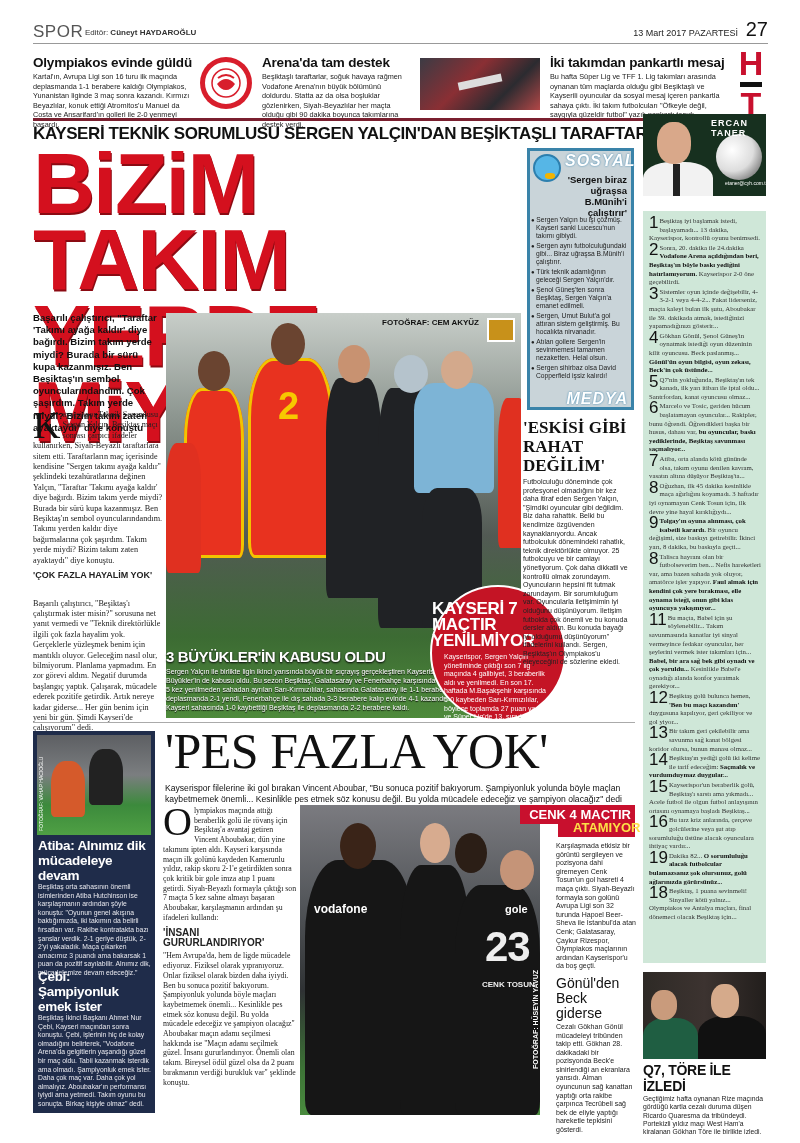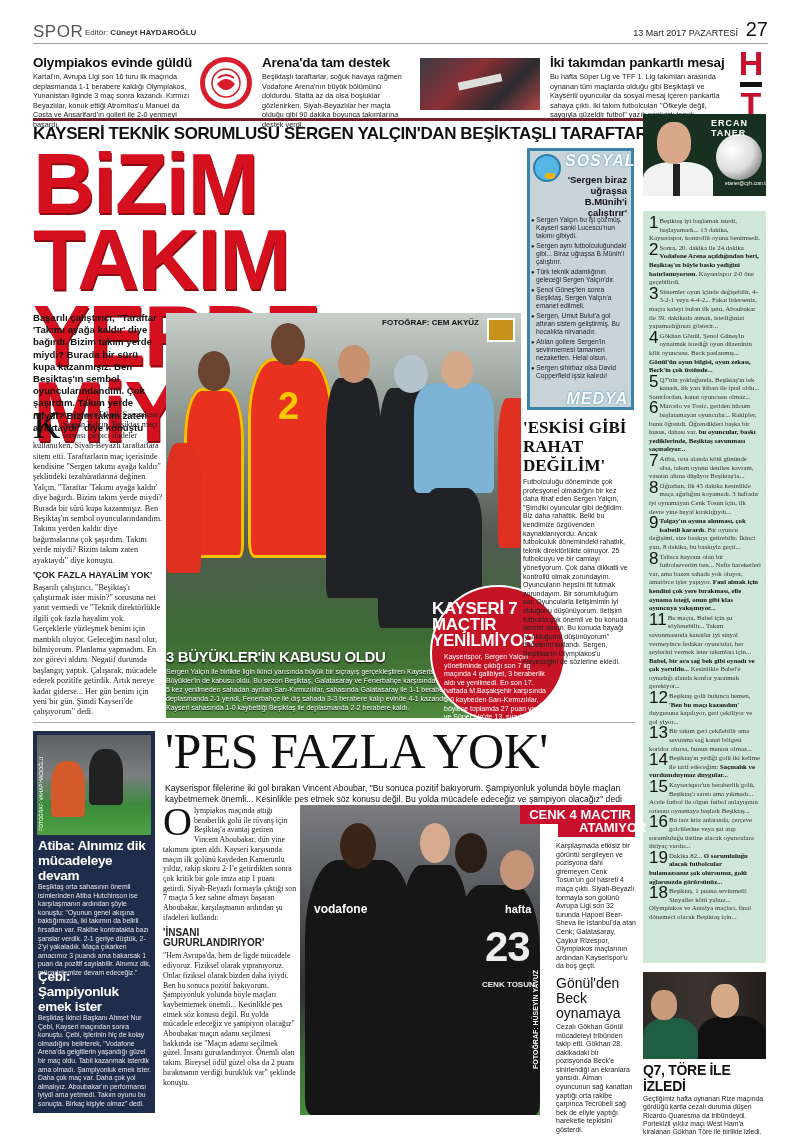--- a/index.html
+++ b/index.html
@@ -30,21 +30,21 @@
 #ht .t{position:absolute;left:3px;top:40px;width:26px;height:32px;color:#c8102e;font-weight:bold;font-size:34px;line-height:32px;text-align:center}
 
 
 #kicker{left:33px;top:124px;font-size:17px;font-weight:bold;color:#111;letter-spacing:-0.4px;white-space:nowrap}
 #bigtitle{left:33px;top:145px;width:495px;color:#d4101e;font-weight:bold;font-size:86px;line-height:76px;letter-spacing:-2px;text-shadow:1px 2px 0 #8b0a12}
 
 
 #lead{left:33px;top:312px;width:130px;font-size:9.6px;font-weight:bold;line-height:12.2px;color:#111}
 #leftbody{left:33px;top:410px;width:130px;font-size:8.2px;line-height:10.4px;color:#222}
 #leftbody .drop{float:left;font-size:38px;line-height:30px;margin-right:2px;color:#111}
-#leftbody h4{font-size:9px;font-weight:bold;margin:4px 0 2px}
+#leftbody h4{font-size:9px;font-weight:bold;margin:4px 0 18px}
 
 
 #photo1{left:166px;top:313px;width:355px;height:405px;background:linear-gradient(180deg,#c8cec9 0%,#8e9791 25%,#525a54 55%,#3c6b33 80%,#4e8a3b 100%);overflow:hidden}
 .jersey{position:absolute;background:#e03020;border-radius:30% 30% 8% 8%}
 .jersey.y{background:#e8321f;box-shadow:inset 0 0 0 3px #f2c300}
 .coach{position:absolute;background:#7db4d6;border-radius:25% 25% 6% 6%}
 .dark{position:absolute;background:#202225;border-radius:25% 25% 6% 6%}
 .head{position:absolute;border-radius:50%;background:#6a4430}
 #photo1 .credit{position:absolute;right:42px;top:5px;font-size:8px;font-weight:bold;color:#111}
 #photo1 .gold{position:absolute;right:6px;top:5px;width:28px;height:24px;background:#c8911a;border:2px solid #fff}
@@ -123,21 +123,21 @@
 
 
 #photo2{left:300px;top:805px;width:240px;height:310px;background:linear-gradient(180deg,#7b7b80 0%,#55585c 30%,#2f3234 60%,#3d7336 85%,#4a8c3f 100%);overflow:hidden}
 #photo2 .pl{position:absolute;background:#161616;border-radius:30% 30% 6% 6%}
 #photo2 .hd{position:absolute;border-radius:50%}
 #photo2 .num{position:absolute;color:#eee;font-weight:bold}
 #photo2 .credit{position:absolute;right:1px;top:165px;font-size:7px;font-weight:bold;color:#fff;writing-mode:vertical-rl;transform:rotate(180deg)}
 
 
 #cenk-badge{left:520px;top:805px;width:115px;background:#c8102e;color:#fff;text-align:right;padding:2px 4px;font-size:13px;line-height:15px;font-weight:bold}
-#cenk-badge2{left:558px;top:820px;width:77px;background:#c8102e;color:#ffffff;text-align:right;padding:0 21px 2px;font-size:13px;line-height:15px;font-weight:bold}
+#cenk-badge2{left:558px;top:820px;width:77px;background:#c8102e;color:#fde047;text-align:right;padding:0 15px 2px;font-size:13px;line-height:15px;font-weight:bold}
 #cenk{left:556px;top:842px;width:80px;font-size:7px;line-height:8.6px;color:#222}
 #cenk h4{font-size:14px;line-height:15px;font-weight:normal;color:#111;margin:5px 0 2px}
 </style>
 </head>
 <body>
 
 <div id="hdr" class="abs">
   <span class="spor">SPOR</span>
   <span class="editor"><span>Editör:</span> <b>Cüneyt HAYDAROĞLU</b></span>
   <span class="date">13 Mart 2017 PAZARTESİ</span>
@@ -307,25 +307,25 @@
 
 <div id="photo2" class="abs">
   <div class="pl" style="left:5px;top:55px;width:110px;height:255px"></div>
   <div class="hd" style="left:40px;top:18px;width:36px;height:46px;background:#3a2418"></div>
   <div style="position:absolute;left:14px;top:97px;font-size:12px;font-weight:bold;color:#fff">vodafone</div>
   <div class="pl" style="left:100px;top:60px;width:70px;height:250px"></div>
   <div class="hd" style="left:120px;top:18px;width:30px;height:40px;background:#d7ab8f"></div>
   <div class="pl" style="left:155px;top:80px;width:85px;height:230px"></div>
   <div class="hd" style="left:155px;top:28px;width:32px;height:40px;background:#2b1e16"></div>
   <div class="hd" style="left:200px;top:45px;width:34px;height:40px;background:#c59478"></div>
-  <div style="position:absolute;left:205px;top:98px;font-size:11px;font-weight:bold;color:#fff">hafta</div>
+  <div style="position:absolute;left:205px;top:98px;font-size:11px;font-weight:bold;color:#fff">gole</div>
   <div class="num" style="left:185px;top:118px;font-size:42px;letter-spacing:-1px">23</div>
   <div class="num" style="left:182px;top:175px;font-size:8px">CENK TOSUN</div>
   <span class="credit">FOTOĞRAF: HÜSEYİN YAVUZ</span>
 </div>
 
 <div id="cenk-badge" class="abs">CENK 4 MAÇTIR</div>
 <div id="cenk-badge2" class="abs">ATAMIYOR</div>
 <div id="cenk" class="abs">
   <p>Karşılaşmada etkisiz bir görüntü sergileyen ve pozisyona dahi giremeyen Cenk Tosun'un gol hasreti 4 maça çıktı. Siyah-Beyazlı formayla son golünü Avrupa Ligi son 32 turunda Hapoel Beer-Sheva ile İstanbul'da atan Cenk; Galatasaray, Çaykur Rizespor, Olympiakos maçlarının ardından Kayserispor'u da boş geçti.</p>
-  <h4>Gönül'den Beck oynamaya</h4>
+  <h4>Gönül'den Beck giderse</h4>
   <p>Cezalı Gökhan Gönül mücadeleyi tribünden takip etti. Gökhan 28. dakikadaki bir pozisyonda Beck'e sinirlendiği an ekranlara yansıdı. Alman oyuncunun sağ kanattan yaptığı orta rakibe çarpınca Tecrübeli sağ bek de eliyle yaptığı hareketle tepkisini gösterdi.</p>
 </div>
 
 </body></html>

